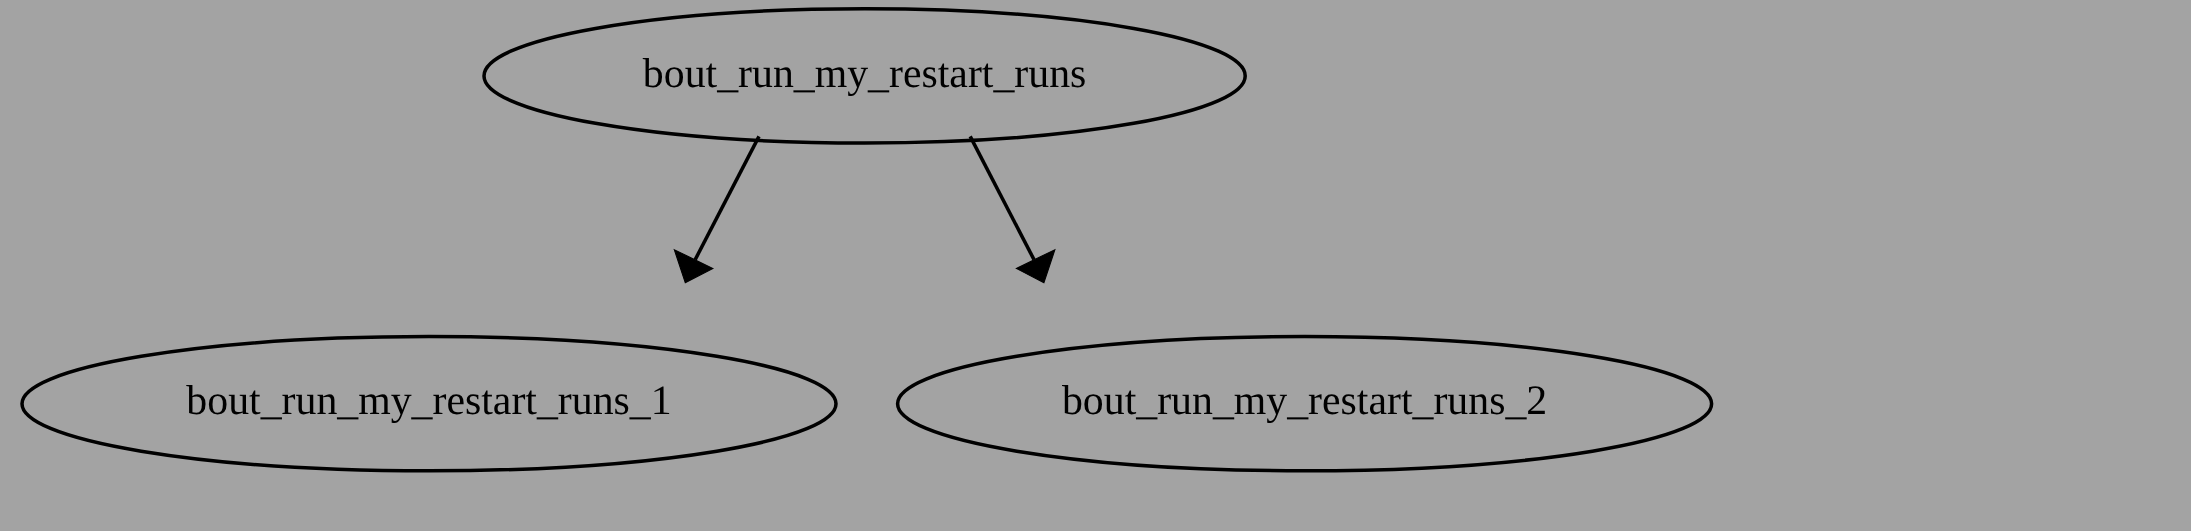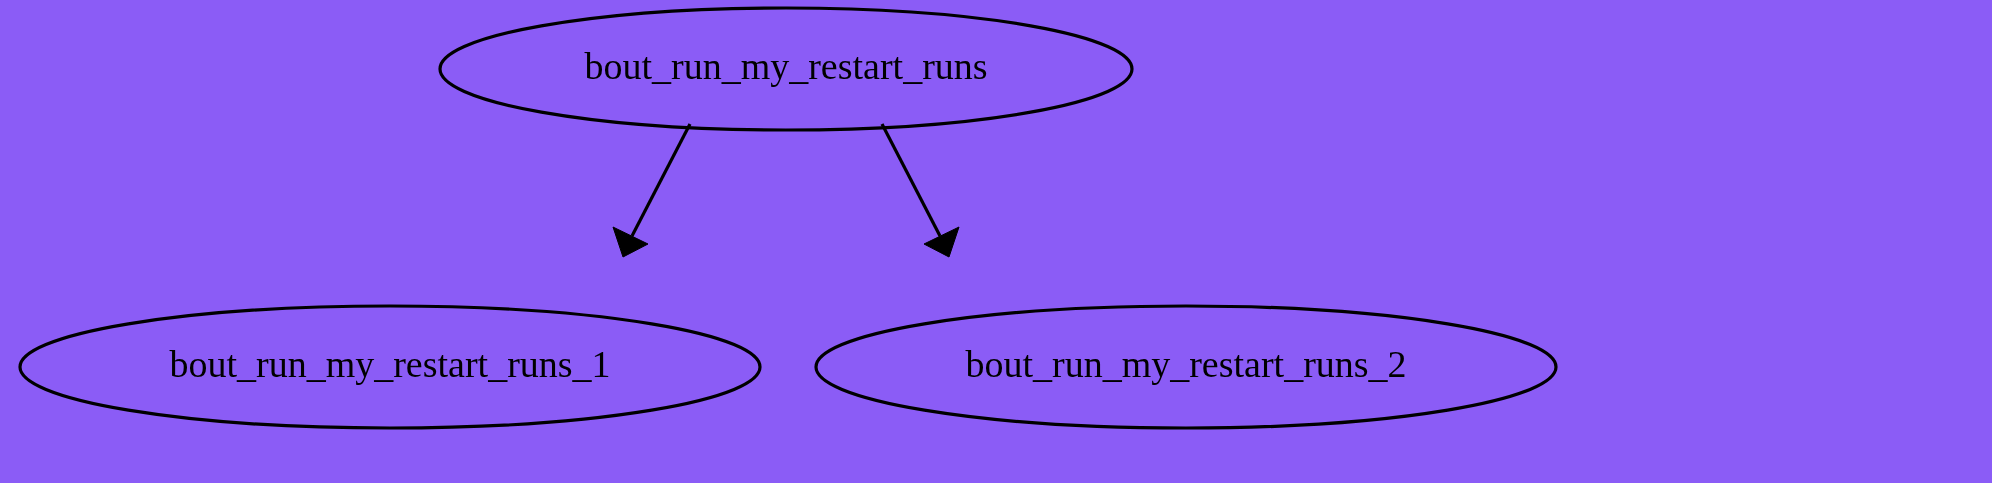--- a/index.html
+++ b/index.html
@@ -46,21 +46,21 @@
     font-size: 38px;
     fill: #000000;
     text-anchor: middle;
     dominant-baseline: middle;
     white-space: pre;
   }
 </style>
 </head>
 <body>
 
-<div id="graph-canvas" style="width: 1992px; height: 483px; background: #8b5cf6;">
+<div id="graph-canvas" style="width: 1992px; height: 483px; background: #a3a3a3;">
   <svg id="graph-svg" viewBox="0 0 1992 483" xmlns="http://www.w3.org/2000/svg" style="width: 1992px; height: 483px;">
 
     <g>
       <path class="edge-line" d="M 690,124 L 632,236" stroke="#000000"></path>
       <polygon class="arrow-head" points="613,227 623,257 648,244" fill="#000000" stroke="#000000"></polygon>
     </g>
 
     <g>
       <path class="edge-line" d="M 882,124 L 940,236" stroke="#000000"></path>
       <polygon class="arrow-head" points="959,227 949,257 924,244" fill="#000000" stroke="#000000"></polygon>

